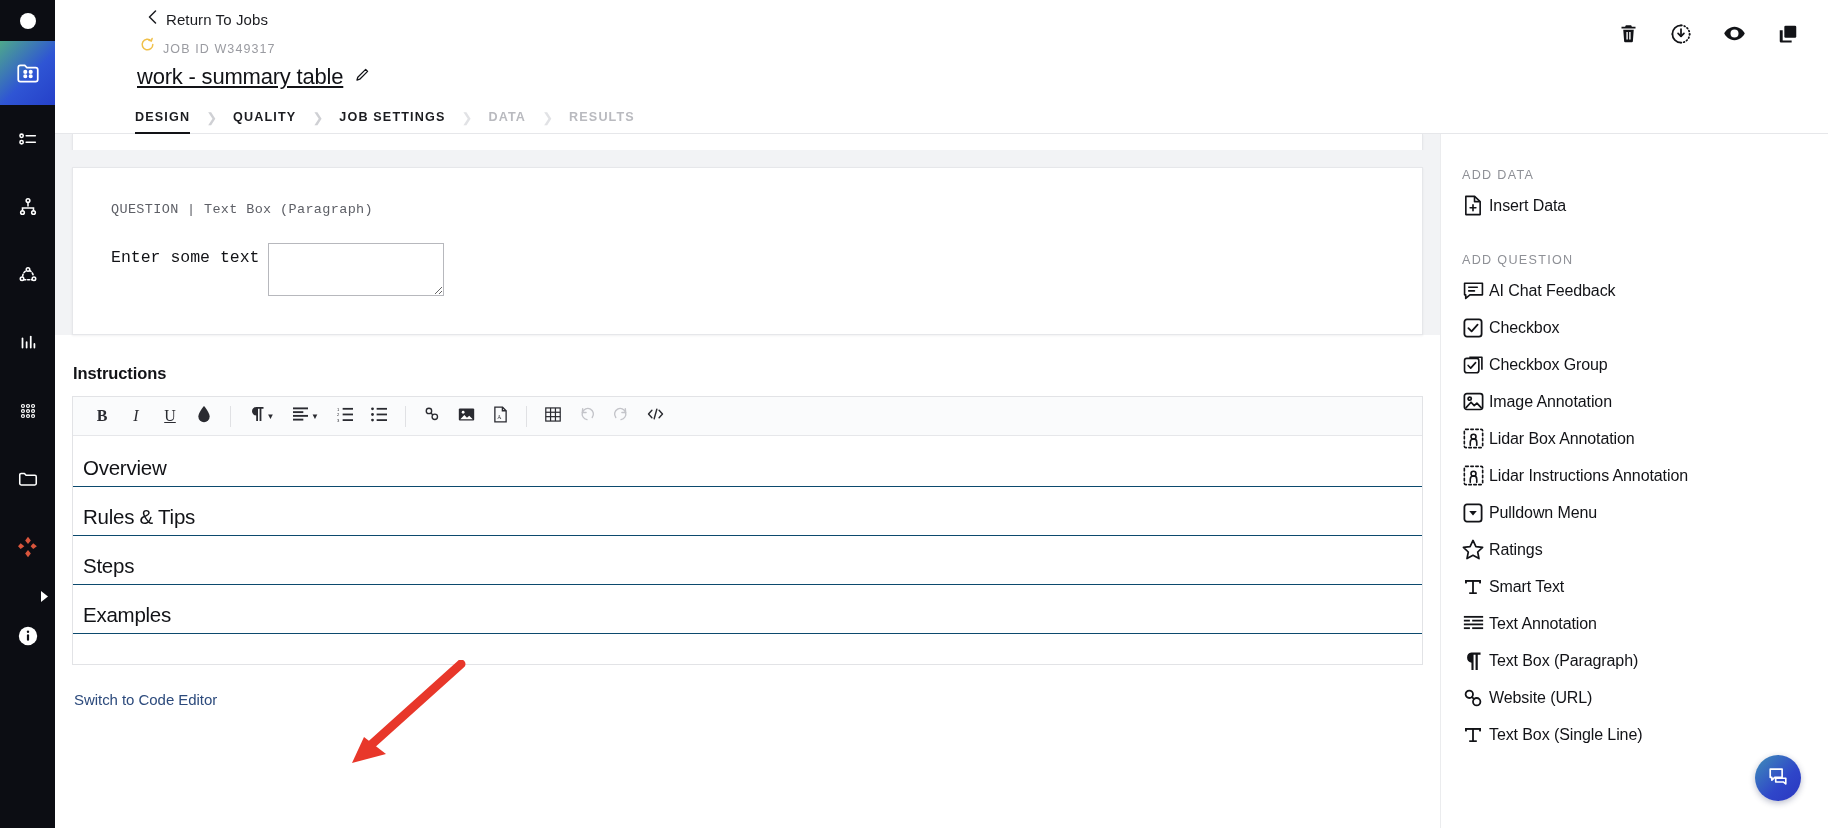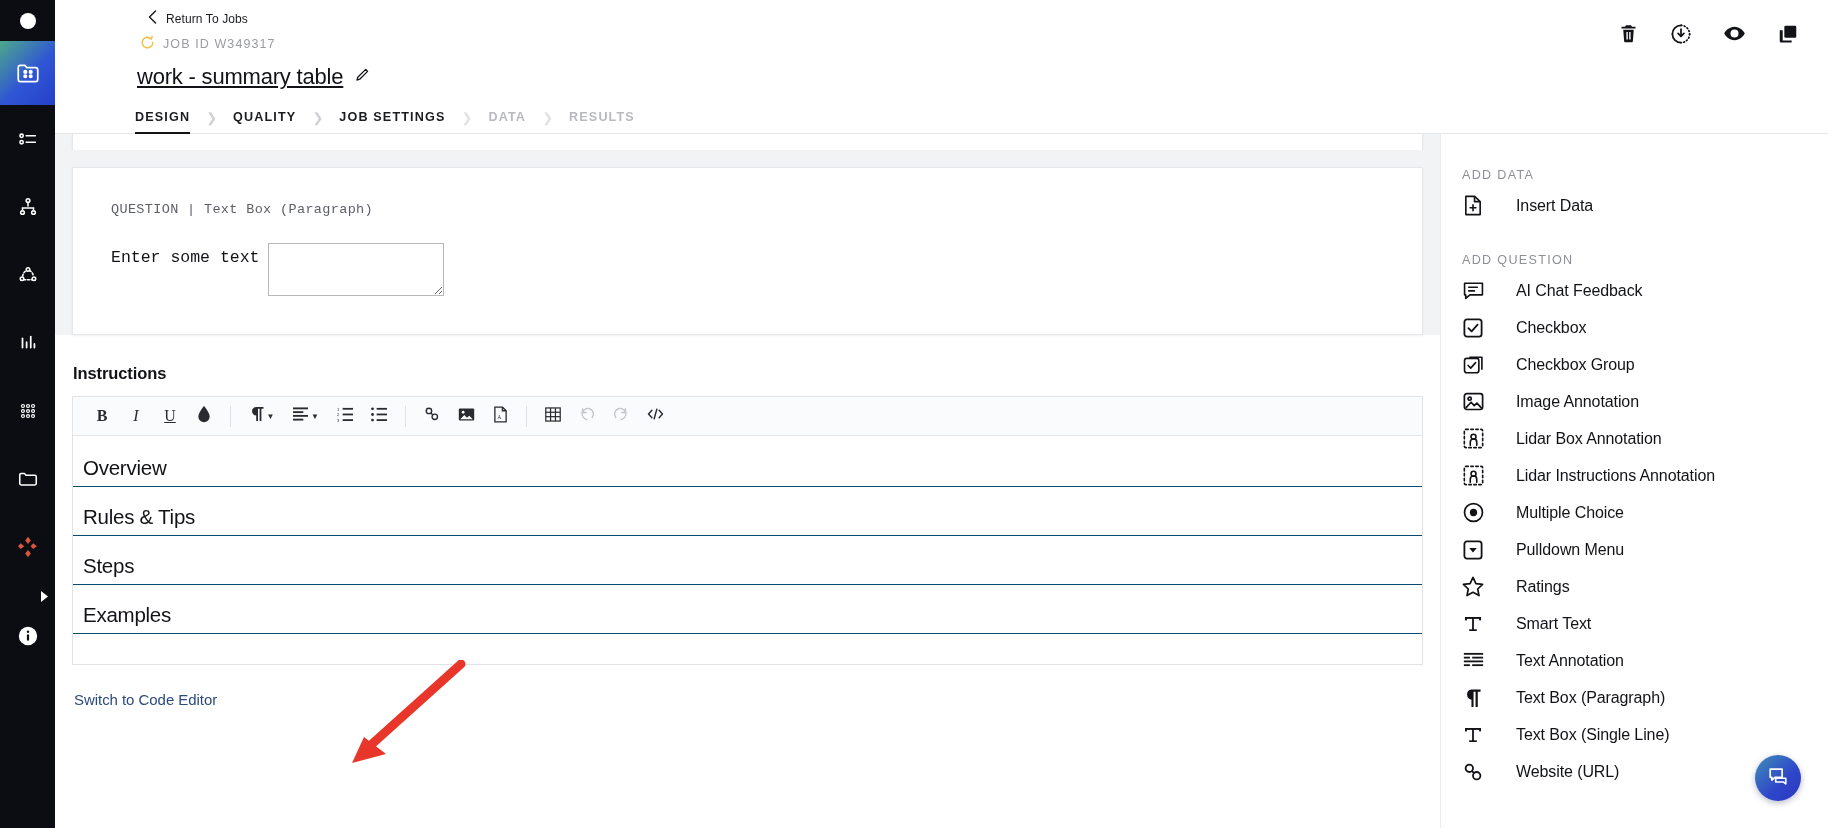--- a/index.html
+++ b/index.html
@@ -54,24 +54,24 @@
     flex: 0 0 auto;
   }
   .hdr-inner { padding: 8px 0 0 0; }
   .return-row {
     display: flex; align-items: center; gap: 9px;
     padding-left: 93px; height: 22px;
     cursor: pointer; width: max-content;
   }
   .return-row .chev { color: #1b1c20; display:block; }
   .return-row .label {
-    font-size: 12px; color: #1b1c20; letter-spacing: .1px;
+    font-size: 15px; color: #1b1c20; letter-spacing: .1px;
   }
   .jobid-row {
-    display: flex; align-items: center; gap: 8px;
+    display: flex; align-items: flex-end; gap: 8px;
     padding-left: 85px; height: 24px; margin-top: 2px;
   }
   .jobid-row .txt {
     font-size: 12.5px; color: #9a9ba1; letter-spacing: 1.1px;
   }
   .title-row {
     display: flex; align-items: center; gap: 11px;
     padding-left: 82px; height: 34px; margin-top: 4px;
   }
   .title-row .ttl {
@@ -183,21 +183,21 @@
     width: 388px; flex: 0 0 388px;
     background: #fff; border-left: 1px solid #ebecee;
     padding: 34px 0 0 0; position: relative;
   }
   .rp-section-title {
     font-size: 12.6px; color: #8e9096; letter-spacing: 1.3px;
     padding-left: 21px; margin-bottom: 5px;
   }
   .rp-section-title.second { margin-top: 29px; }
   .rp-item {
-    display: flex; align-items: center; gap: 32px;
+    display: flex; align-items: center; gap: 5px;
     height: 37px; padding-left: 21px; cursor: pointer;
   }
   .rp-icon {
     width: 22px; height: 22px; display: flex; align-items: center; justify-content: center;
     color: #121317; flex: 0 0 22px;
   }
   .rp-label { font-size: 16px; color: #121317; letter-spacing: -0.1px; }
 
   .chat-fab {
     position: absolute; right: 27px; bottom: 27px;
@@ -677,29 +677,20 @@
           <span class="rp-icon">
             <svg width="21" height="21" viewBox="0 0 22 22" fill="none" stroke="#121317" stroke-width="1.7" stroke-linecap="round">
               <rect x="1.4" y="1.4" width="19.2" height="19.2" rx="1.6" stroke-dasharray="2.6 2.6"></rect>
               <circle cx="11" cy="9.2" r="2.6"></circle>
               <path d="M7.6 18.2v-3.4a3.4 3.4 0 0 1 6.8 0v3.4"></path>
             </svg>
           </span>
           <span class="rp-label">Lidar Instructions Annotation</span>
         </div>
 
-        <div class="rp-item">
-          <span class="rp-icon">
-            <svg width="21" height="21" viewBox="0 0 22 22" fill="none" stroke="#121317" stroke-width="1.8">
-              <circle cx="11" cy="11" r="9.4"></circle>
-                <circle cx="11" cy="11" r="3.8" fill="#121317" stroke="none"></circle>
-            </svg>
-          </span>
-          <span class="rp-label">Multiple Choice</span>
-        </div>
 
         <div class="rp-item">
           <span class="rp-icon">
             <svg width="20" height="20" viewBox="0 0 20 20" fill="none" stroke="#121317" stroke-width="1.8" stroke-linejoin="round">
               <rect x="1.4" y="1.4" width="17.2" height="17.2" rx="2.6"></rect>
               <polygon points="6.2,8 13.8,8 10,12.6" fill="#121317" stroke="none"></polygon>
             </svg>
           </span>
           <span class="rp-label">Pulldown Menu</span>
         </div>
@@ -744,42 +735,42 @@
           <span class="rp-icon">
             <svg width="18" height="20" viewBox="0 0 16 18" fill="#121317">
               <path d="M6.6 1.4h8.2v2h-2.5V17h-2V3.4h-1.8V17H6.6v-6.5a4.6 4.6 0 0 1 0-9.1z"></path>
             </svg>
           </span>
           <span class="rp-label">Text Box (Paragraph)</span>
         </div>
 
         <div class="rp-item">
           <span class="rp-icon">
+            <svg width="20" height="20" viewBox="0 0 20 20" fill="none" stroke="#121317" stroke-width="1.8">
+              <circle cx="6.3" cy="6.3" r="3.7"></circle>
+                <circle cx="13.7" cy="13.7" r="3.7"></circle>
+                <line x1="8.8" y1="8.9" x2="11.3" y2="11.3"></line>
+            </svg>
+          </span>
+          <span class="rp-label">Website (URL)</span>
+        </div>
+
+        <div class="rp-item">
+          <span class="rp-icon">
             <svg width="20" height="20" viewBox="0 0 20 20" fill="#121317">
               <rect x="2" y="3" width="16" height="1.9"></rect>
                 <rect x="2" y="3" width="1.9" height="3.4"></rect>
                 <rect x="16.1" y="3" width="1.9" height="3.4"></rect>
               <rect x="9.1" y="3.6" width="1.8" height="13"></rect>
                 <rect x="6.2" y="15.3" width="7.6" height="1.7"></rect>
             </svg>
           </span>
           <span class="rp-label">Text Box (Single Line)</span>
         </div>
 
-        <div class="rp-item">
-          <span class="rp-icon">
-            <svg width="20" height="20" viewBox="0 0 20 20" fill="none" stroke="#121317" stroke-width="1.8">
-              <circle cx="6.3" cy="6.3" r="3.7"></circle>
-                <circle cx="13.7" cy="13.7" r="3.7"></circle>
-                <line x1="8.8" y1="8.9" x2="11.3" y2="11.3"></line>
-            </svg>
-          </span>
-          <span class="rp-label">Website (URL)</span>
-        </div>
-
         <div class="chat-fab">
           <span>
             <svg width="22" height="22" viewBox="0 0 24 24" fill="none" stroke="#fff" stroke-width="1.8" stroke-linejoin="round">
               <path d="M3.5 4.5h13v9h-8l-3.2 3v-3H3.5z"></path>
               <path d="M8.2 16.5h9.1v-9h3.2v12.6l-3.1-2.6H9.4z" fill="#fff" stroke="none" opacity="0"></path>
               <path d="M9.5 14.5h11v6.2l-2.8-2.2h-8.2z"></path>
             </svg>
           </span>
         </div>
 

